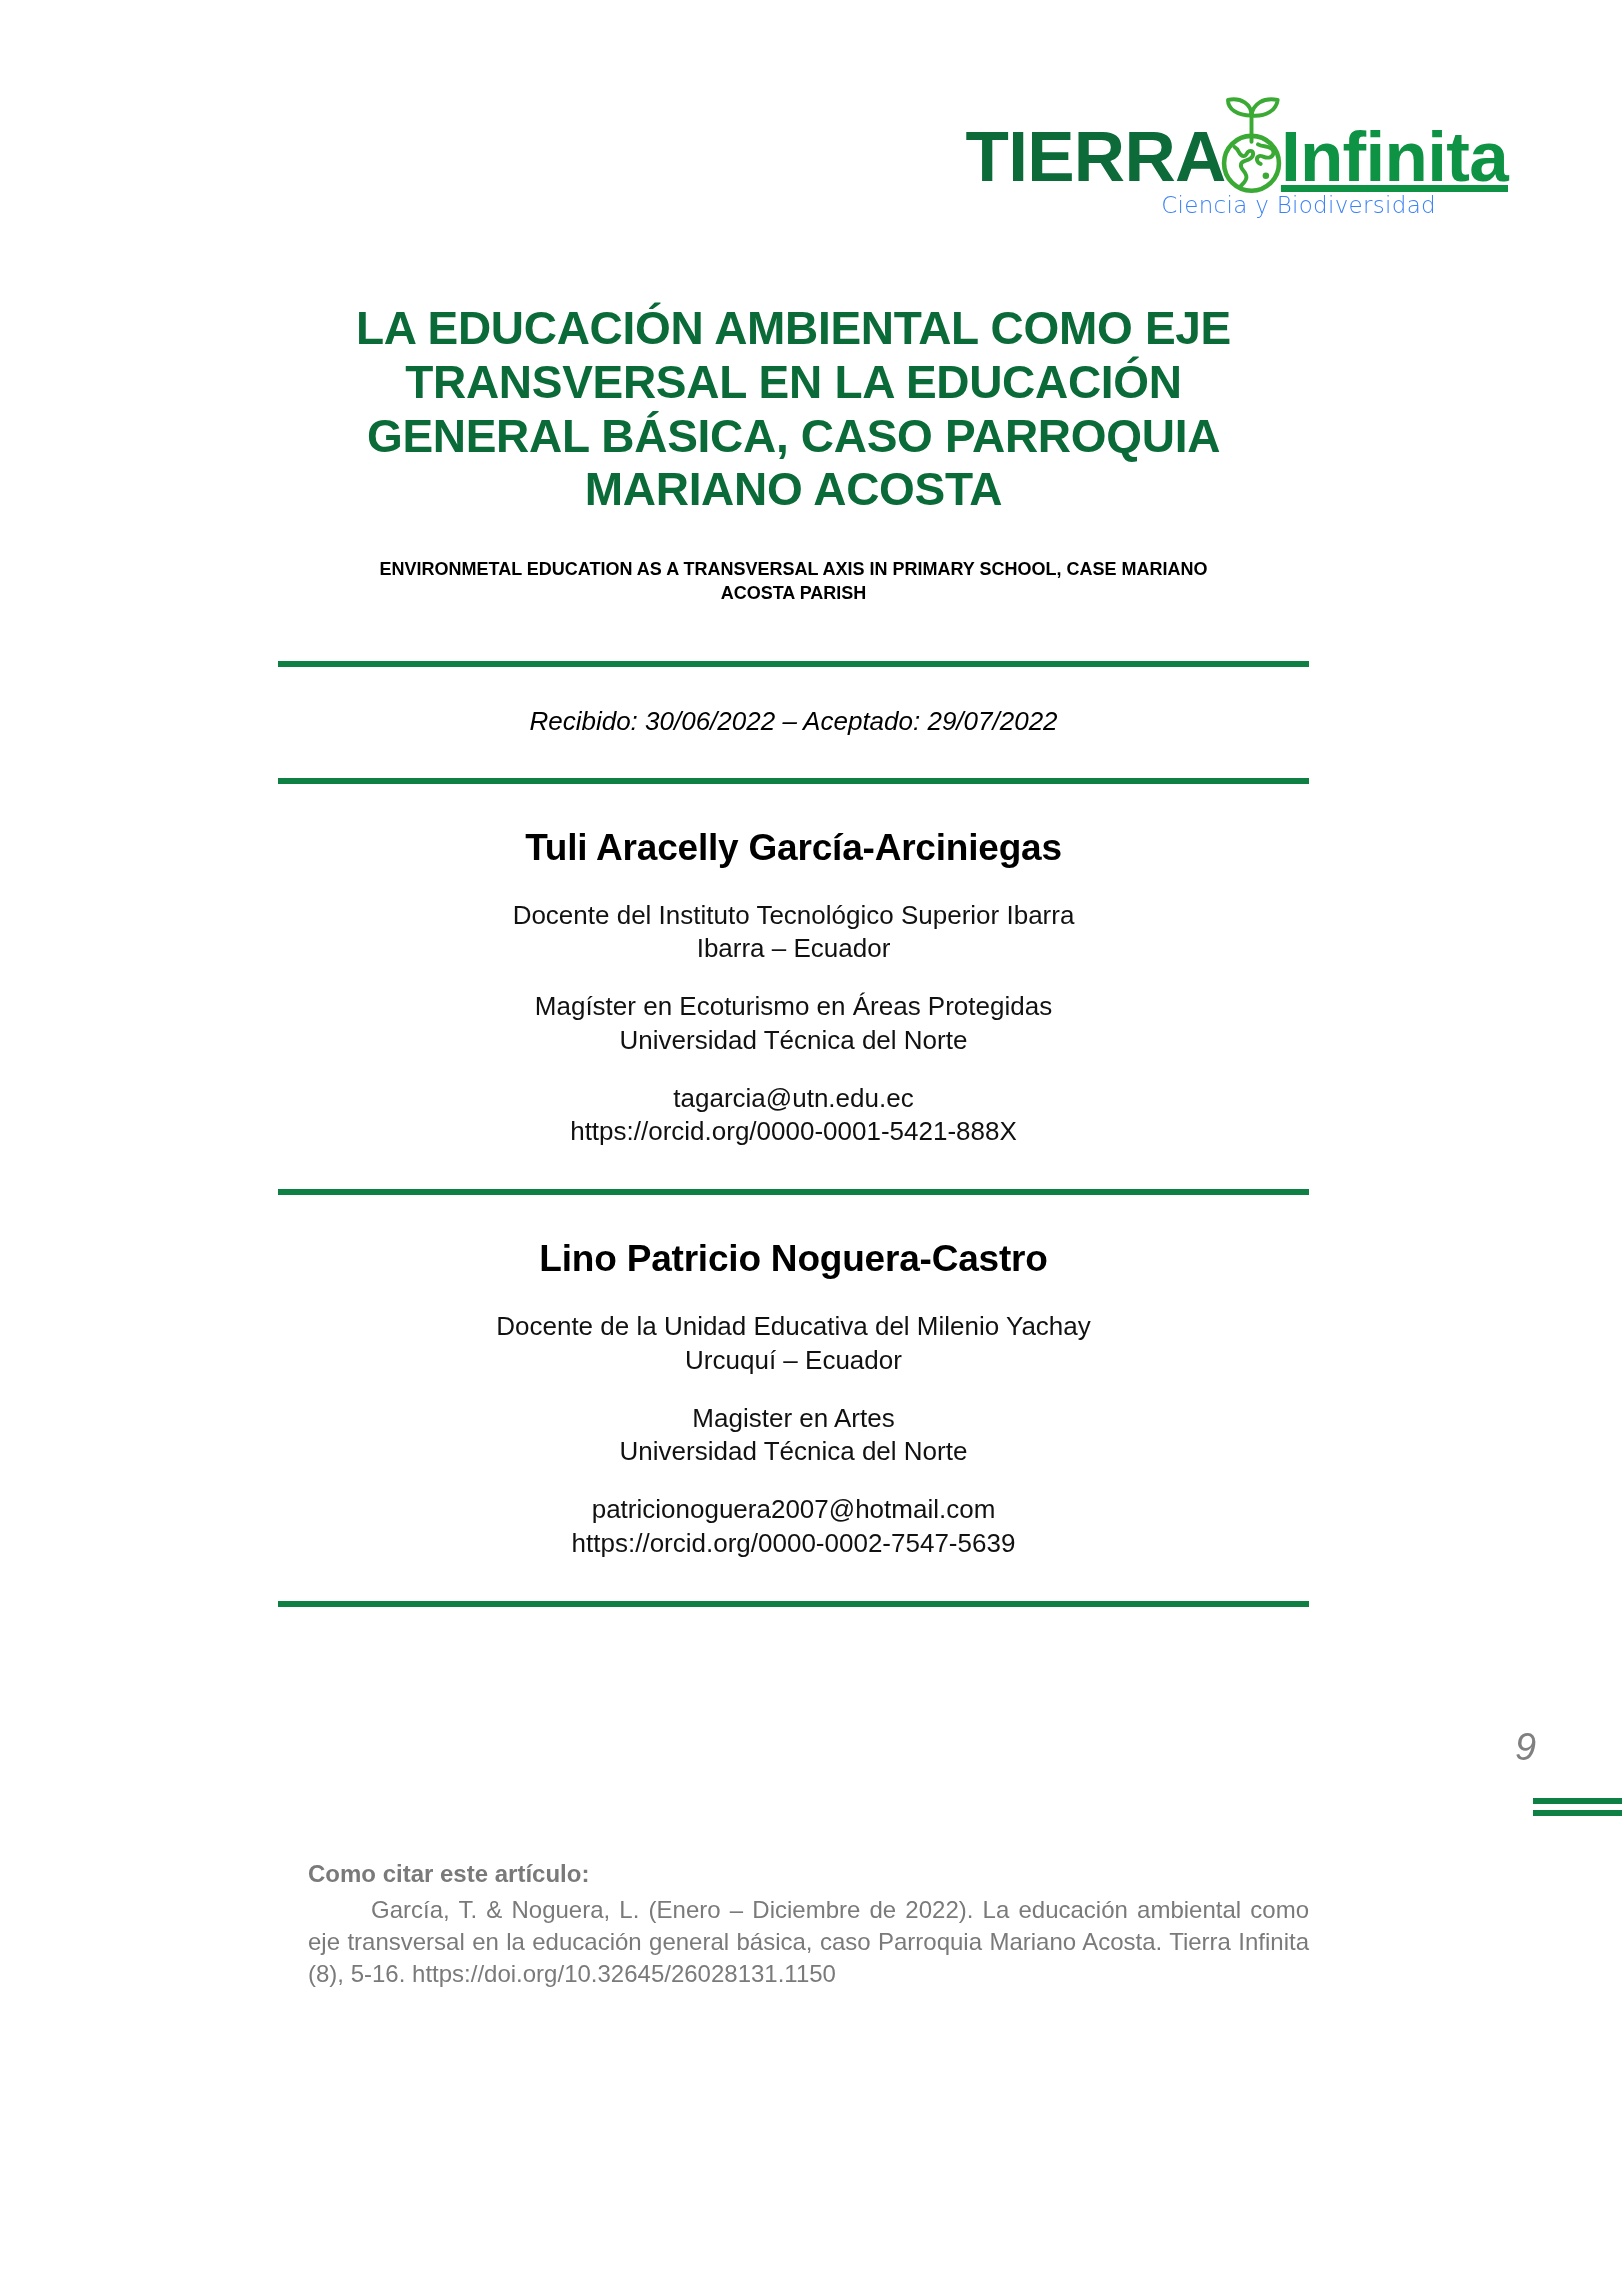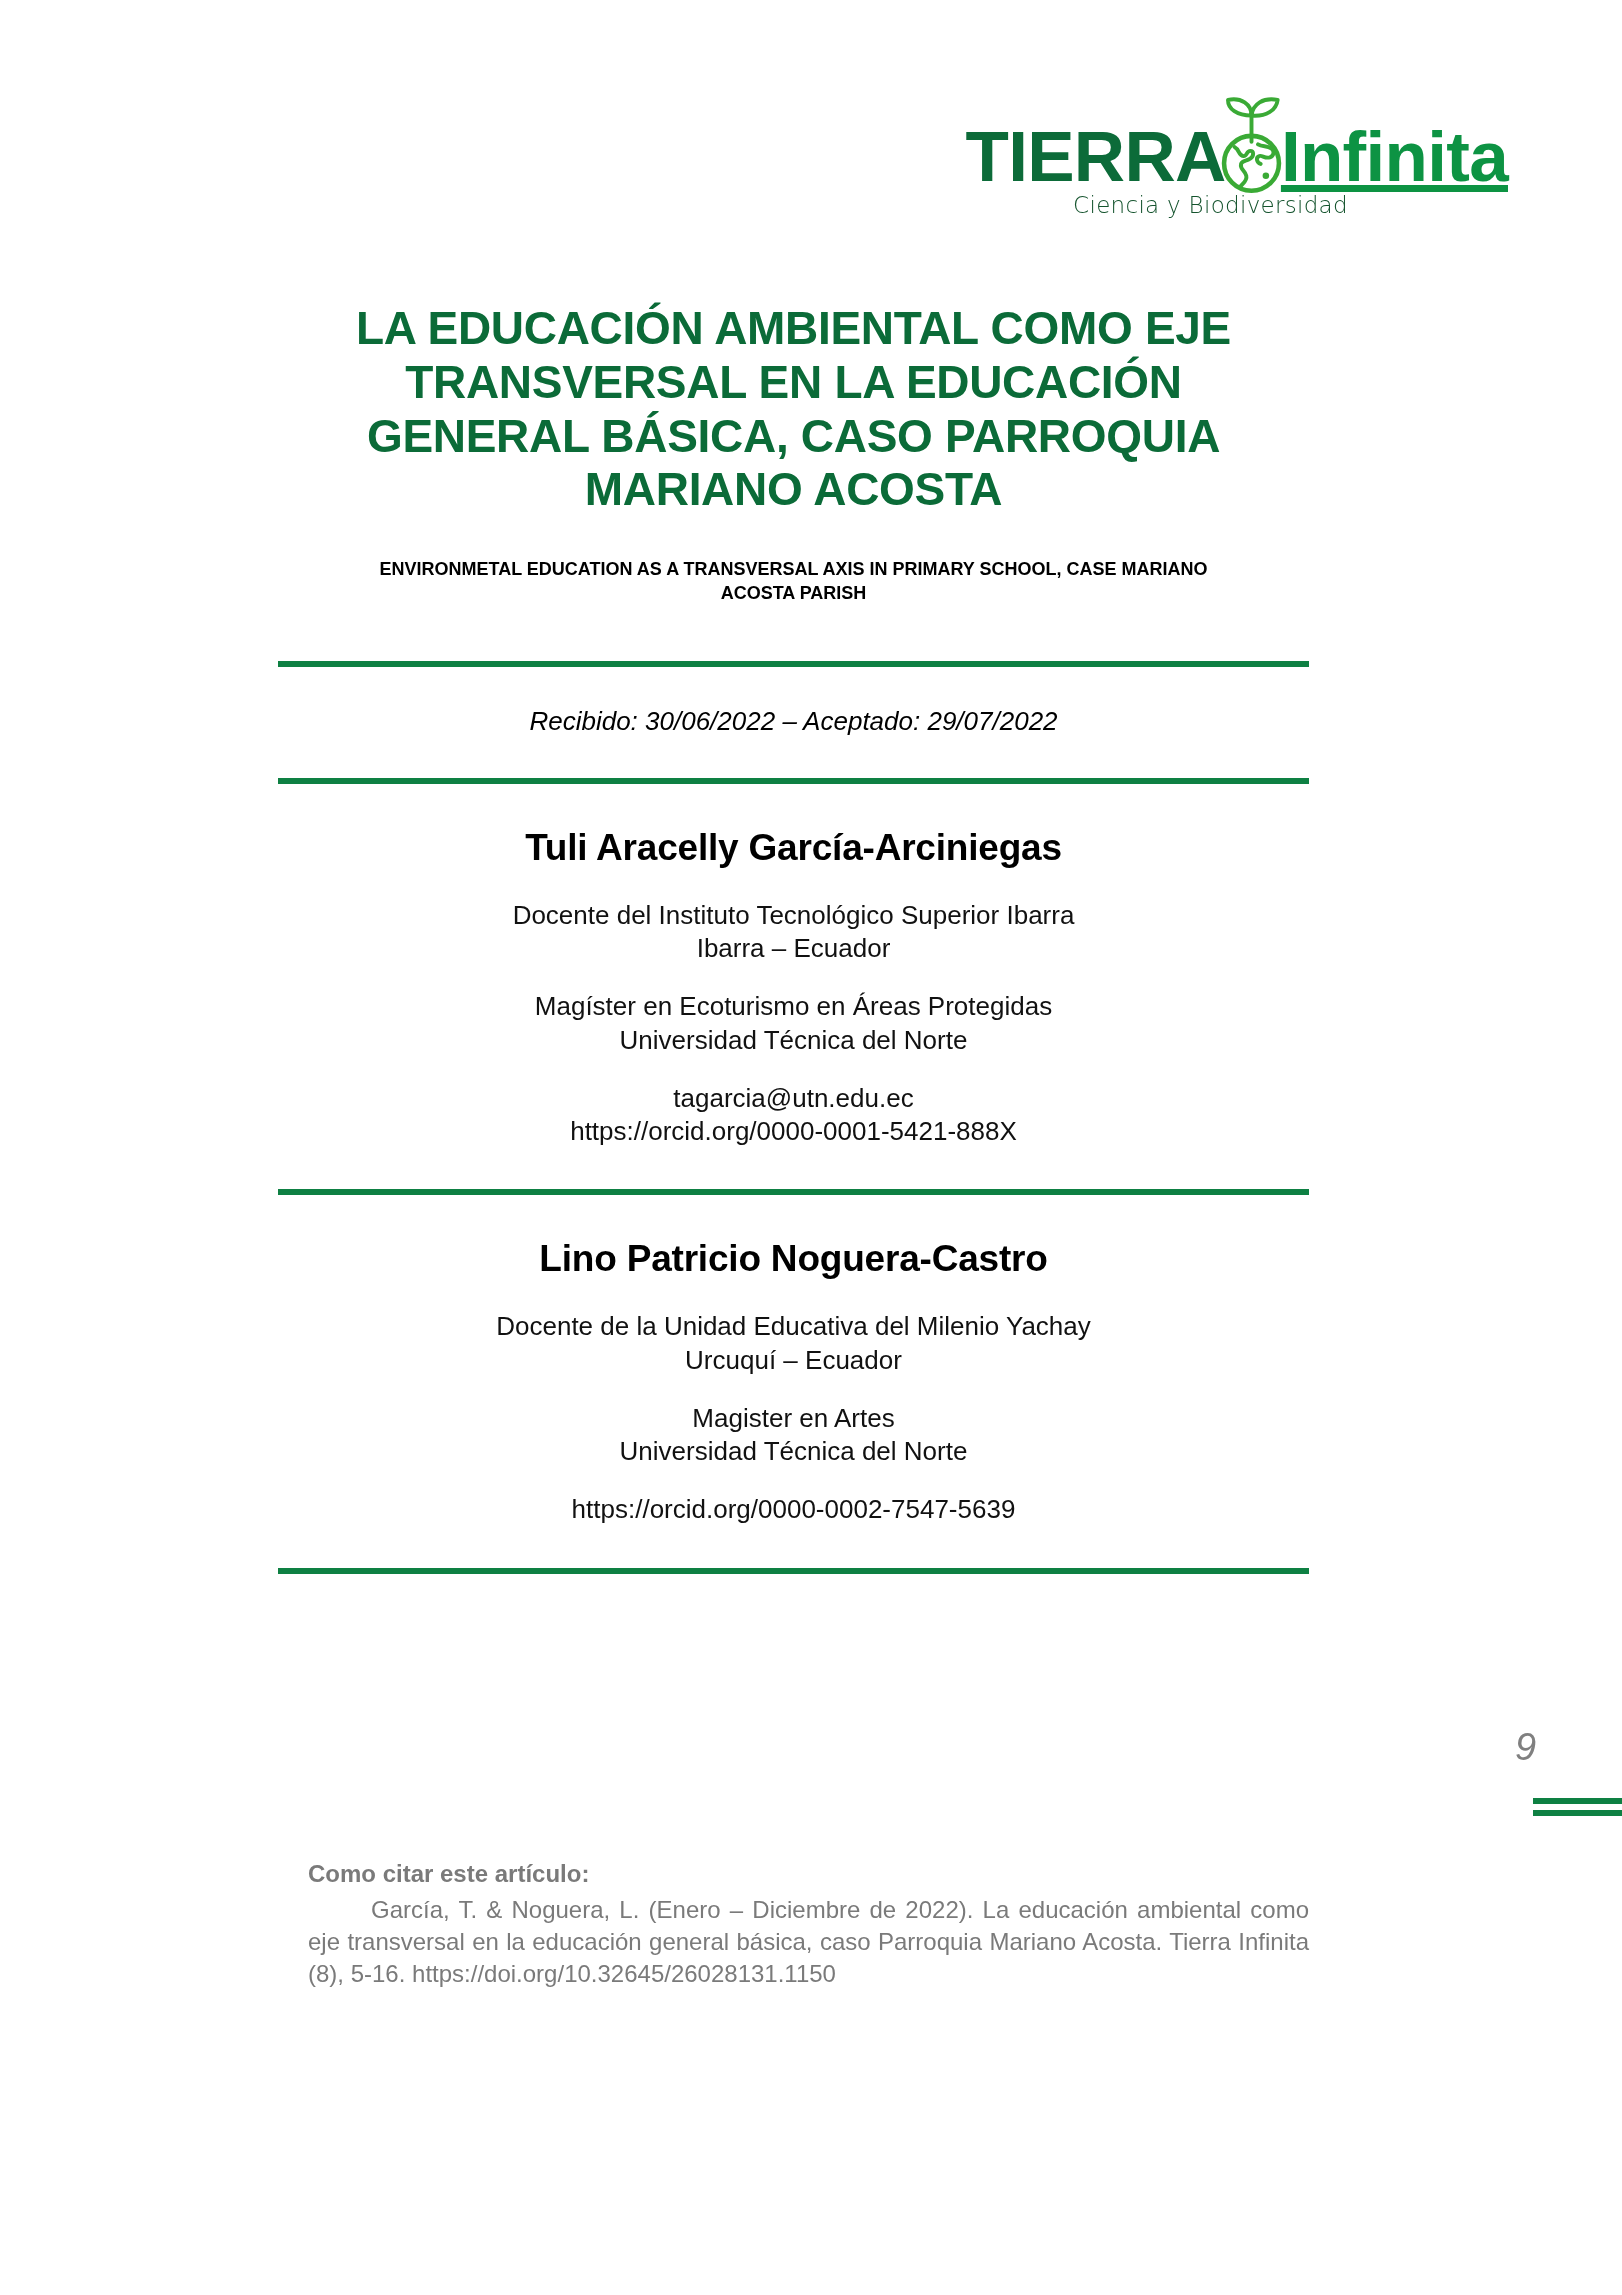--- a/index.html
+++ b/index.html
@@ -49,23 +49,23 @@
   #logo-mark svg { display: block; width: 71px; height: 98px; }
   #logo-infinita {
     font-size: 71px;
     font-weight: bold;
     letter-spacing: -0.7px;
     color: #0d9343;
     font-family: "Liberation Sans", sans-serif;
     text-decoration: underline;
   }
   #logo-tagline {
-    text-align: center;
+    text-align: right;
     font-size: 23px;
-    color: #14532d;
+    color: #3b82f6;
     letter-spacing: 0.3px;
     margin-top: -2.6px;
     padding-right: 72px;
     font-family: "DejaVu Sans", sans-serif;
     font-weight: 300;
   }
 
   
   #content {
     position: absolute;
@@ -237,20 +237,21 @@
   <div class="divider" id="divider-3"></div>
 
   <div class="author-block">
     <div class="author-name">Lino Patricio Noguera-Castro</div>
     <div class="author-line">Docente de la Unidad Educativa del Milenio Yachay</div>
     <div class="author-line">Urcuquí – Ecuador</div>
     <div class="author-gap"></div>
     <div class="author-line">Magister en Artes</div>
     <div class="author-line">Universidad Técnica del Norte</div>
     <div class="author-gap"></div>
+    <div class="author-line">patricionoguera2007@hotmail.com</div>
     <div class="author-line">https://orcid.org/0000-0002-7547-5639</div>
   </div>
 
   <div class="divider" id="divider-4"></div>
 
 </div>
 
 <div id="citation">
   <span id="citation-label">Como citar este artículo:</span>
   <div id="citation-text">García, T. &amp; Noguera, L. (Enero – Diciembre de 2022). La educación ambiental como eje transversal en la educación general básica, caso Parroquia Mariano Acosta. Tierra Infinita (8), 5-16. https://doi.org/10.32645/26028131.1150</div>

